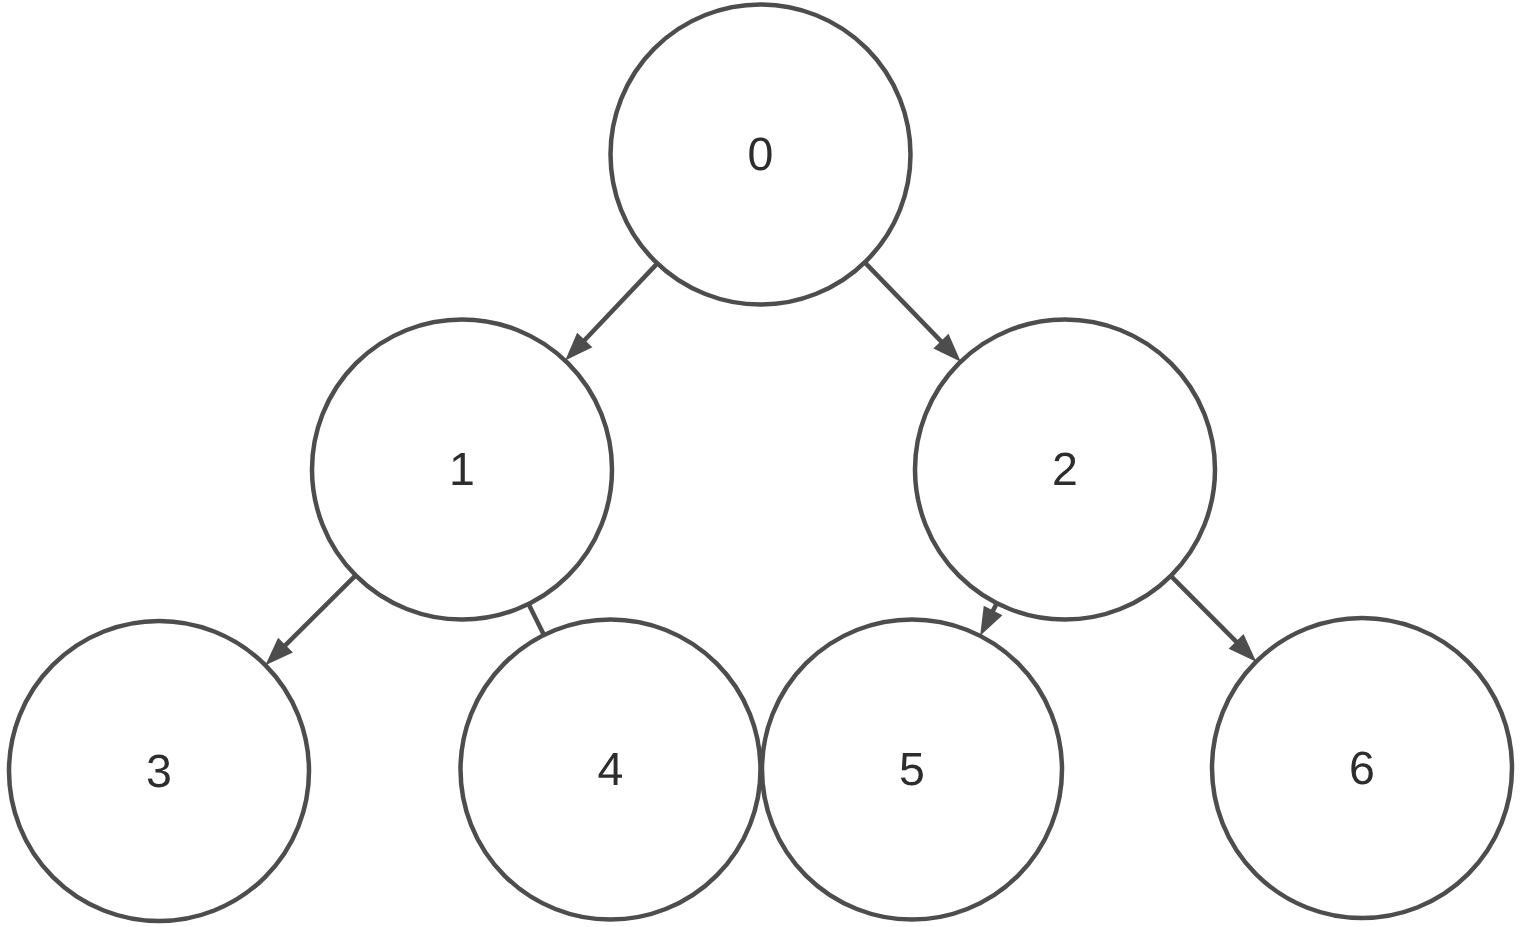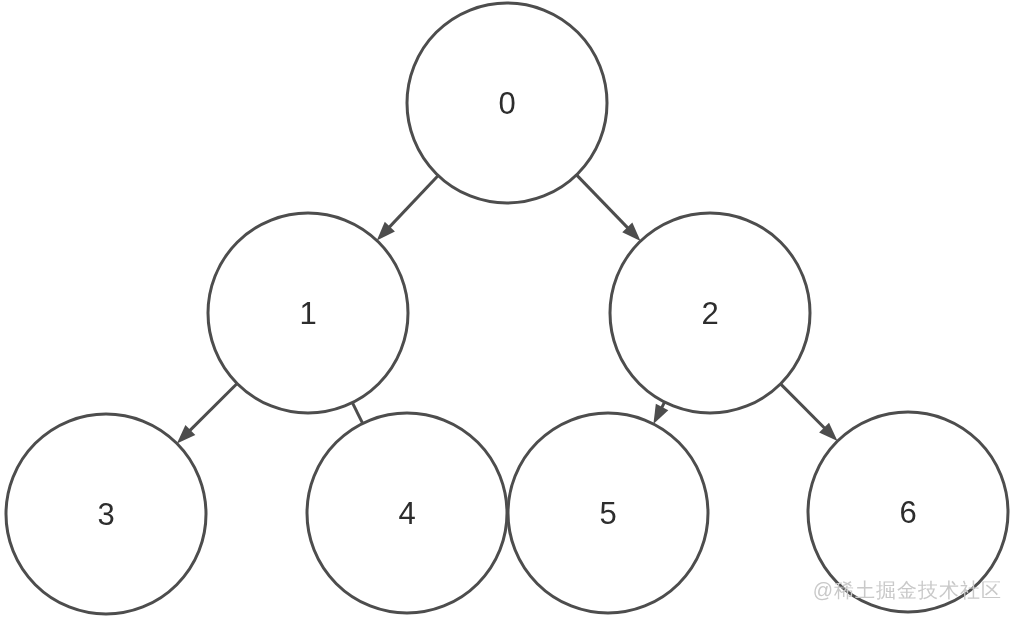--- a/index.html
+++ b/index.html
@@ -81,14 +81,13 @@
       </g>
       <g>
         <circle cx="608" cy="513" r="100" fill="#ffffff" stroke="#4d4d4d" stroke-width="3"></circle>
         <text x="608" y="513" text-anchor="middle" dominant-baseline="central" fill="#2d2d2d" font-size="31" class="node-label">5</text>
       </g>
       <g>
         <circle cx="908" cy="512" r="100" fill="#ffffff" stroke="#4d4d4d" stroke-width="3"></circle>
         <text x="908" y="512" text-anchor="middle" dominant-baseline="central" fill="#2d2d2d" font-size="31" class="node-label">6</text>
       </g>
     </svg>
-  <div class="watermark" style="color: rgb(201, 201, 201);">@稀土掘金技术社区</div>
 </div>
 
 </body></html>

